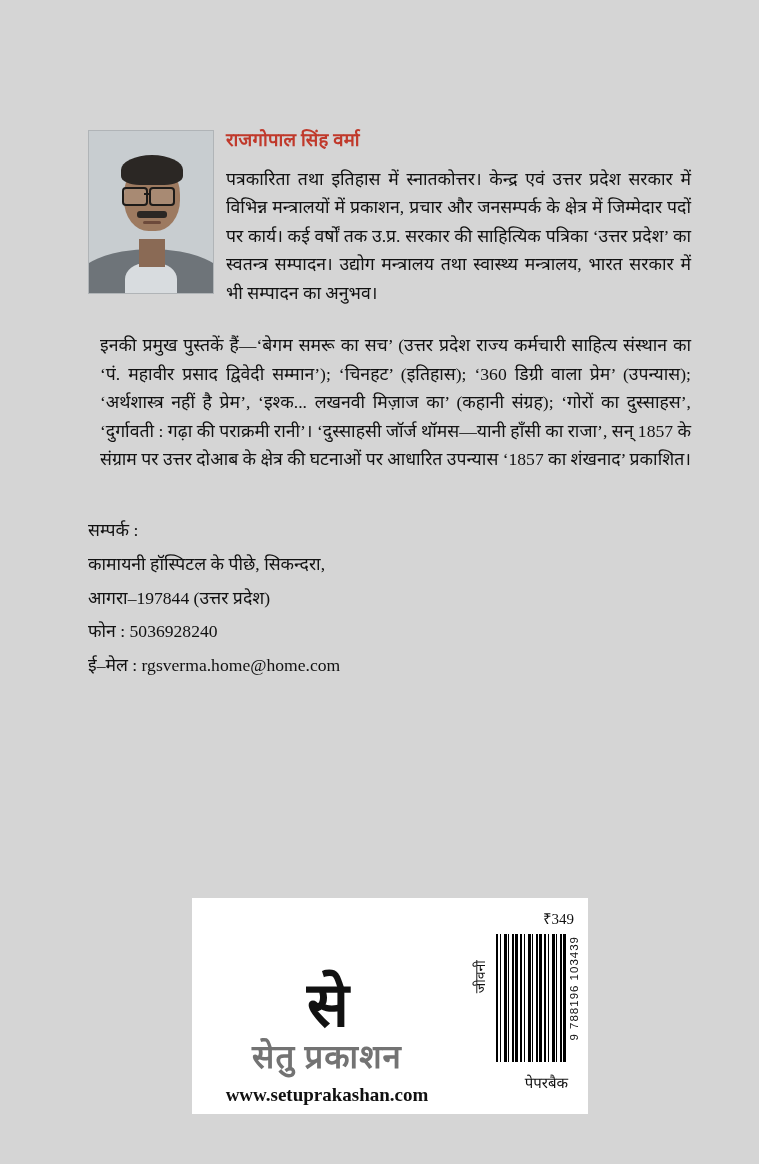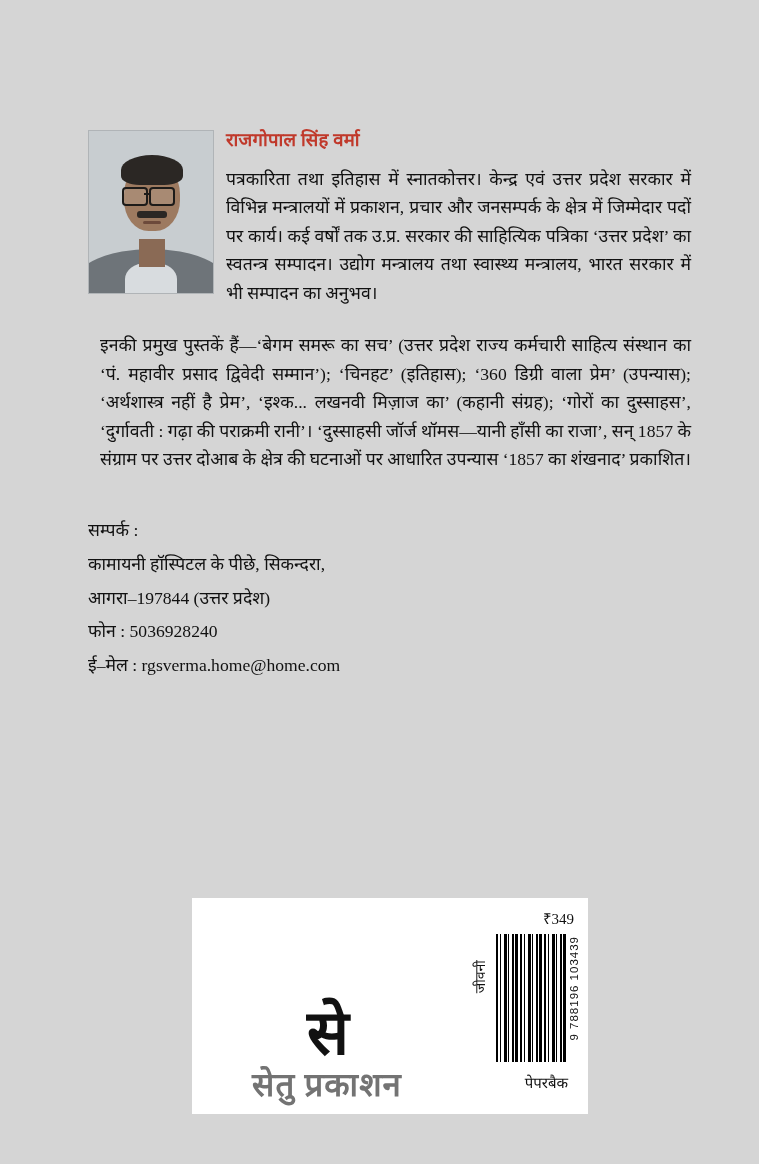--- a/index.html
+++ b/index.html
@@ -289,20 +289,21 @@
       <p class="contact-line email">ई–मेल : rgsverma.home@home.com</p>
     </div>
 
   </div>
 
   <div class="bottom-panel">
 
     <div class="pub-side">
       <div class="logo-mark">से</div>
       <div class="logo-word">सेतु प्रकाशन</div>
+      <div class="pub-url">www.setuprakashan.com</div>
     </div>
 
     <div class="barcode-side">
       <div class="price">₹349</div>
       <div class="barcode-wrap">
         <div class="vert-label">जीवनी</div>
         <div class="barcode"></div>
         <div class="isbn-text">9 788196 103439</div>
       </div>
       <div class="binding">पेपरबैक</div>

